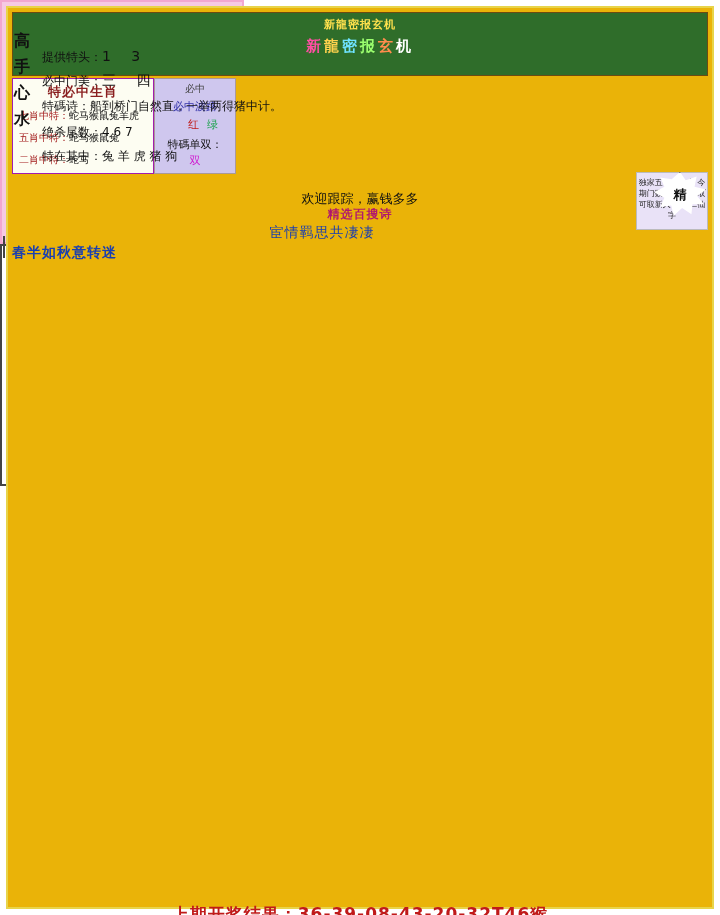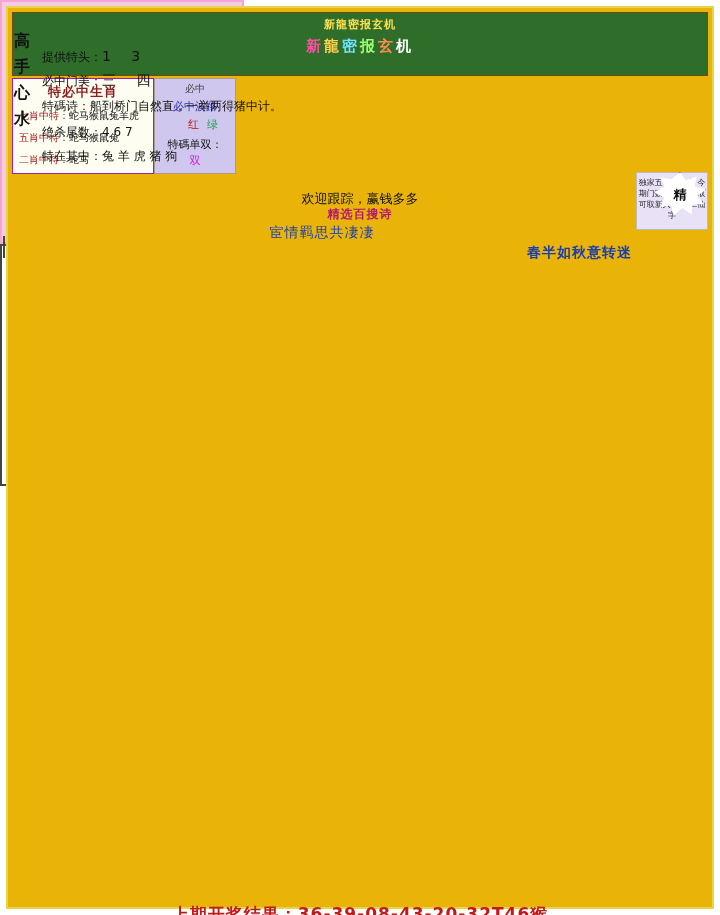--- a/index.html
+++ b/index.html
@@ -149,21 +149,21 @@
   .bl-right .a{position:absolute;left:0;right:0;top:20px;text-align:center;font-size:11px;color:#3333aa;}
   .bl-right .b{position:absolute;left:16px;right:0;top:38px;text-align:center;font-size:11px;}
   .bl-right .b i{font-style:normal;color:#c01a1a;margin-right:8px;}
   .bl-right .b u{text-decoration:none;color:#19a24a;}
   .bl-right .c{position:absolute;left:0;right:0;top:58px;text-align:center;font-size:11px;color:#111;}
   .bl-right .d{position:absolute;left:0;right:0;top:74px;text-align:center;font-size:11px;color:#d01ad0;}
 
   .bl-bottom{position:absolute;left:4px;top:168px;right:4px;height:56px;margin-top:30px;}
   .bl-bottom .ttl{position:absolute;left:0;right:0;top:0;text-align:center;font-size:12px;font-weight:bold;color:#b0186e;letter-spacing:1px;}
   .bl-bottom .p1{position:absolute;left:0;right:76px;top:18px;text-align:center;font-size:14px;font-weight:normal;color:#1a3fb0;letter-spacing:1px;}
-  .bl-bottom .p2{position:absolute;left:0;right:76px;top:38px;text-align:right;font-size:14px;font-weight:bold;color:#1a3fb0;letter-spacing:1px;}
+  .bl-bottom .p2{position:absolute;left:0;right:76px;top:38px;text-align:left;font-size:14px;font-weight:bold;color:#1a3fb0;letter-spacing:1px;}
   .bl-poem{position:absolute;right:4px;top:164px;width:72px;height:58px;background:#e9e2f7;border:1px solid #bbb;font-size:8px;color:#222;line-height:11px;text-align:center;padding-top:4px;box-sizing:border-box;}
 
   
   #boxBR{left:322px;top:634px;width:330px;height:238px;border:2px solid #444;background:#fff;}
   .br-side{position:absolute;left:10px;top:28px;width:24px;font-size:16px;font-weight:bold;color:#111;line-height:26px;text-align:center;font-family:"DejaVu Serif","Liberation Serif",serif;}
   .br-line{position:absolute;left:42px;font-size:12px;color:#111;}
   .br-line .lab{color:#111;}
   .br-line.l1{top:24px;}
   .br-line.l2{top:48px;}
   .br-line.l3{top:72px;}

